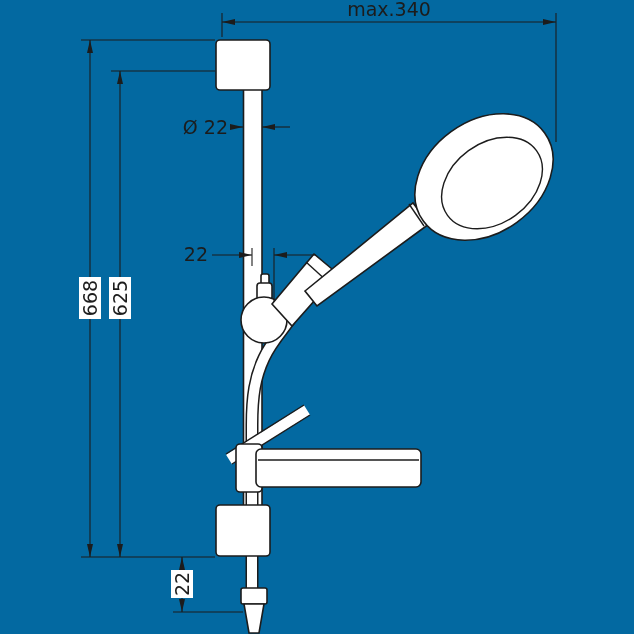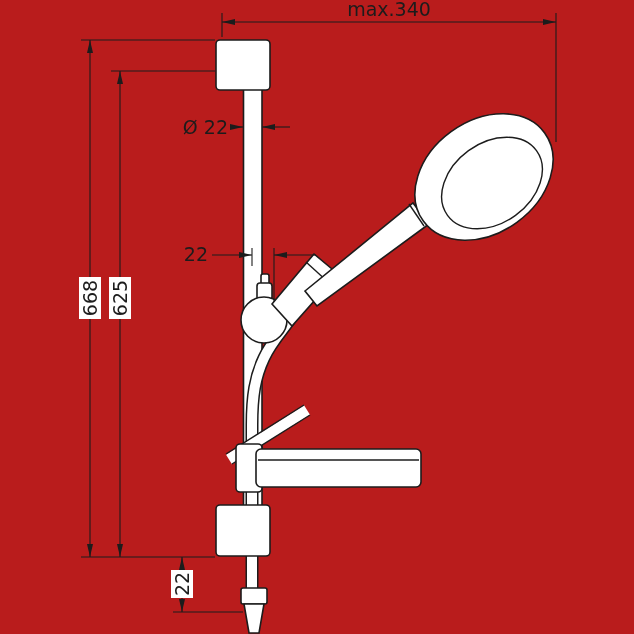--- a/index.html
+++ b/index.html
@@ -4,21 +4,21 @@
 <style>
   html, body {
     margin: 0;
     padding: 0;
     background: #ffffff;
   }
   .page {
     position: relative;
     width: 634px;
     height: 634px;
-    background: #b91c1c;
+    background: #0369a1;
     overflow: hidden;
   }
   svg text {
     font-family: "DejaVu Sans", "Liberation Sans", sans-serif;
     font-size: 19px;
     fill: #1c1c1c;
   }
   .obj {
     fill: #ffffff;
     stroke: #1c1c1c;

